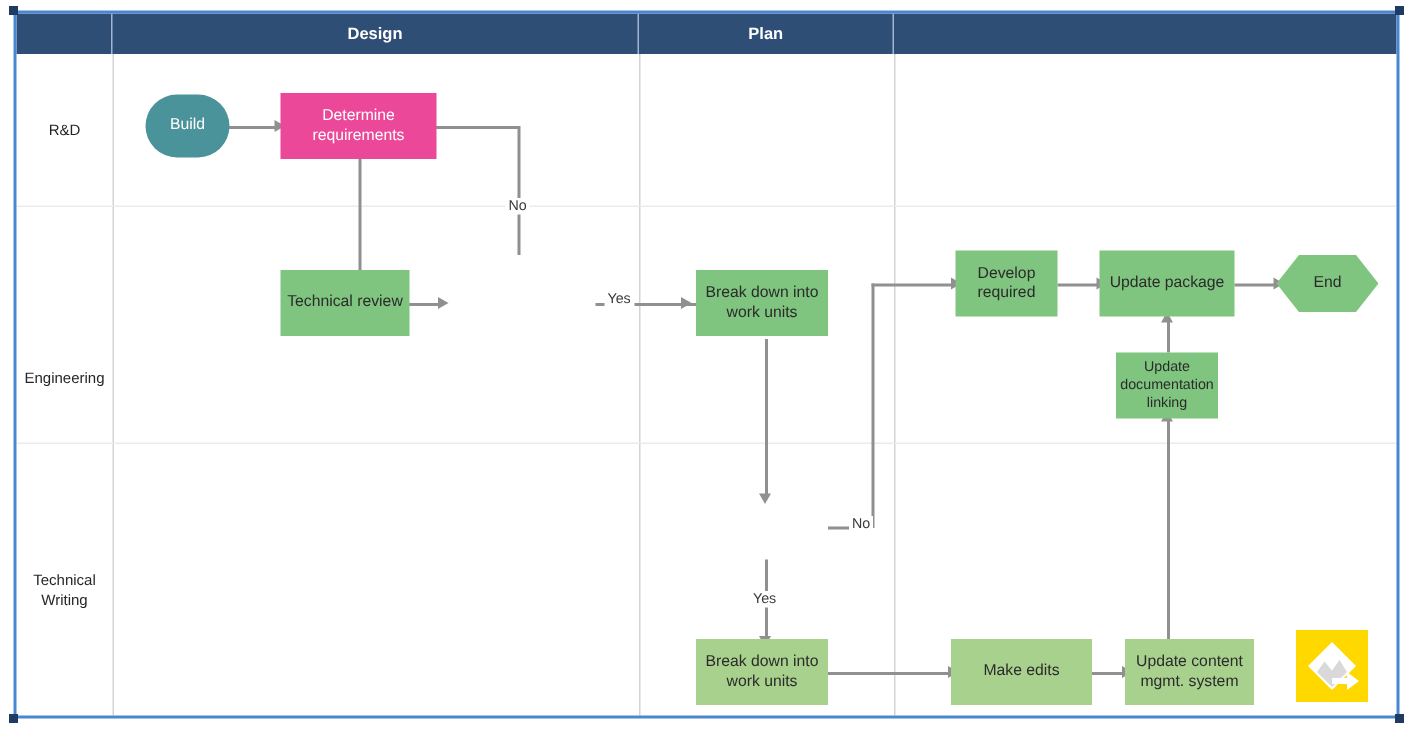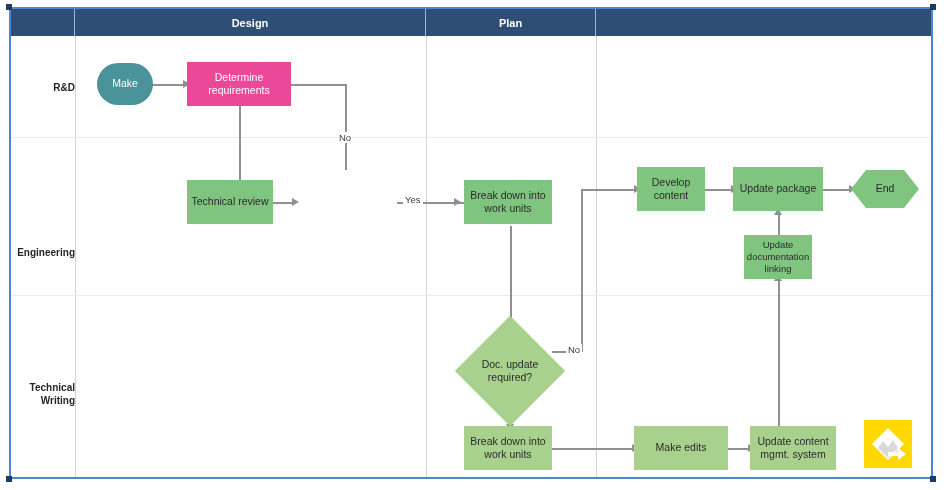--- a/index.html
+++ b/index.html
@@ -22,22 +22,22 @@
               background:#2e4e76;display:flex;}
   .header-cell{height:27px;display:flex;align-items:center;justify-content:center;
                color:#ffffff;font-size:11px;font-weight:bold;
                border-right:1px solid #9fb6d2;box-sizing:border-box;}
   .header-cell:last-child{border-right:none;margin-top:33px;}
 
   .grid-body{position:absolute;left:11px;top:36px;width:920px;height:441px;background:#fff;}
   .vline{position:absolute;top:0;bottom:0;width:1px;background:#d3d3d3;}
   .hline{position:absolute;left:0;right:0;height:1px;background:#ebebeb;}
 
-  .lane-label{position:absolute;left:0;width:64px;text-align:right;
-              font-size:10px;font-weight:bold;color:#262626;line-height:1.25;}
+  .lane-label{position:absolute;left:0;width:64px;text-align:center;
+              font-size:10px;font-weight:normal;color:#262626;line-height:1.25;}
 
   
   .node{position:absolute;box-sizing:border-box;display:flex;align-items:center;
         justify-content:center;text-align:center;font-size:10.5px;line-height:1.25;
         color:#2b2b2b;padding:2px 4px;}
   .teal{background:#ec4899;color:#ffffff;}
   .teal-round{background:#4b939b;color:#ffffff;border-radius:22px;}
   .green{background:#7fc47f;}
   .green-lt{background:#a9d18e;}
   .hexa{clip-path:polygon(22% 0,78% 0,100% 50%,78% 100%,22% 100%,0 50%);text-align:right;}
@@ -138,41 +138,37 @@
 
     <div class="conn cv" style="left:767px;top:242px;height:165px;"></div>
     <div class="arrow ar-u" style="left:763px;top:238px;"></div>
 
     <div class="conn ch" style="left:541px;top:412px;width:82px;"></div>
     <div class="arrow ar-r" style="left:621px;top:408px;"></div>
 
     <div class="conn ch" style="left:717px;top:412px;width:22px;"></div>
     <div class="arrow ar-r" style="left:737px;top:408px;"></div>
 
-    <div class="node teal-round" style="left:86px;top:27px;width:56px;height:42px;">Make</div>
+    <div class="node teal-round" style="left:86px;top:27px;width:56px;height:42px;">Build</div>
 
     <div class="node teal" style="left:176px;top:26px;width:104px;height:44px;">Determine requirements</div>
 
     <div class="node green" style="left:176px;top:144px;width:86px;height:44px;">Technical review</div>
 
 
     <div class="node green" style="left:453px;top:144px;width:88px;height:44px;">Break down into work units</div>
 
-    <div class="node green" style="left:626px;top:131px;width:68px;height:44px;">Develop content</div>
+    <div class="node green" style="left:626px;top:131px;width:68px;height:44px;">Develop required</div>
 
     <div class="node green" style="left:722px;top:131px;width:90px;height:44px;">Update package</div>
 
     <div class="node green hexa" style="left:840px;top:134px;width:68px;height:38px;">End</div>
 
     <div class="node green" style="left:733px;top:199px;width:68px;height:44px;font-size:9.5px;">Update documentation linking</div>
 
-    <div class="diamond-wrap" style="left:451px;top:296px;width:96px;height:78px;">
-      <div class="diamond green-lt" style="left:9px;top:0;width:78px;height:78px;"></div>
-      <div class="diamond-txt">Doc. update required?</div>
-    </div>
 
     <div class="node green-lt" style="left:453px;top:390px;width:88px;height:44px;">Break down into work units</div>
 
     <div class="node green-lt" style="left:623px;top:390px;width:94px;height:44px;">Make edits</div>
 
     <div class="node green-lt" style="left:739px;top:390px;width:86px;height:44px;">Update content mgmt. system</div>
 
   </div>
 
   <div class="badge">

